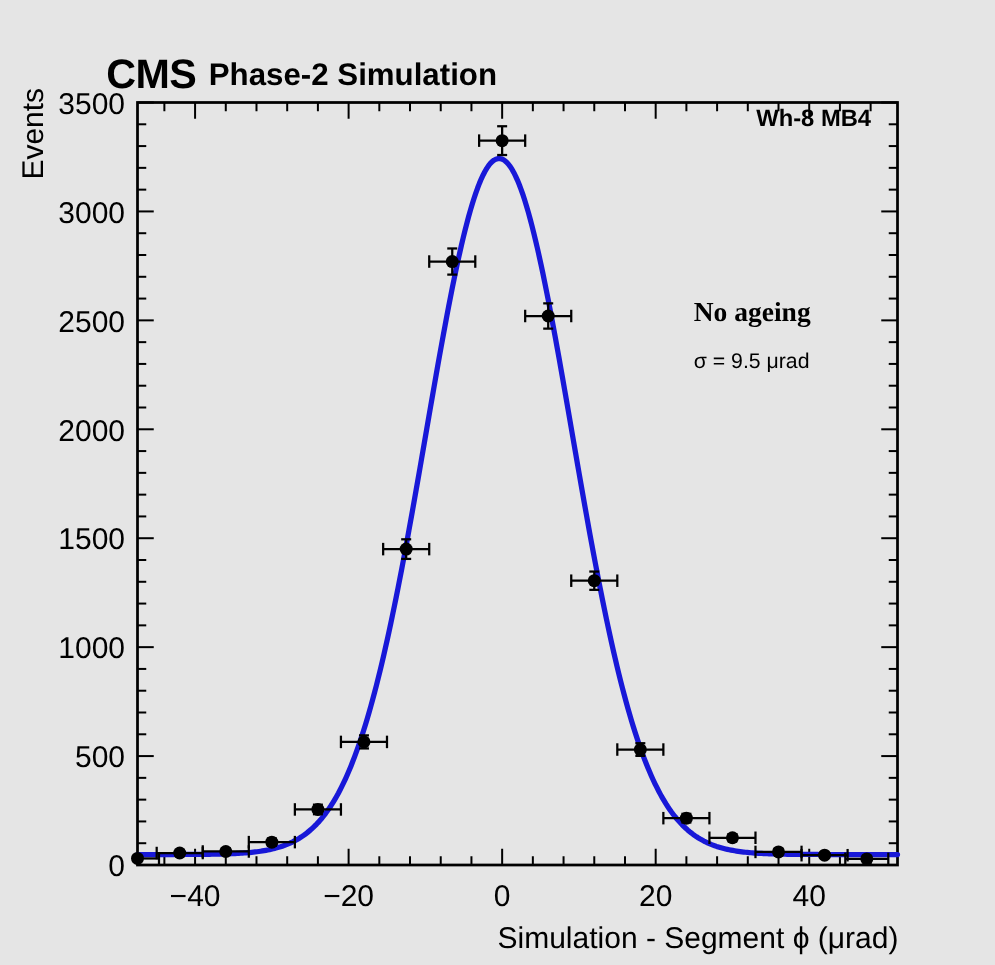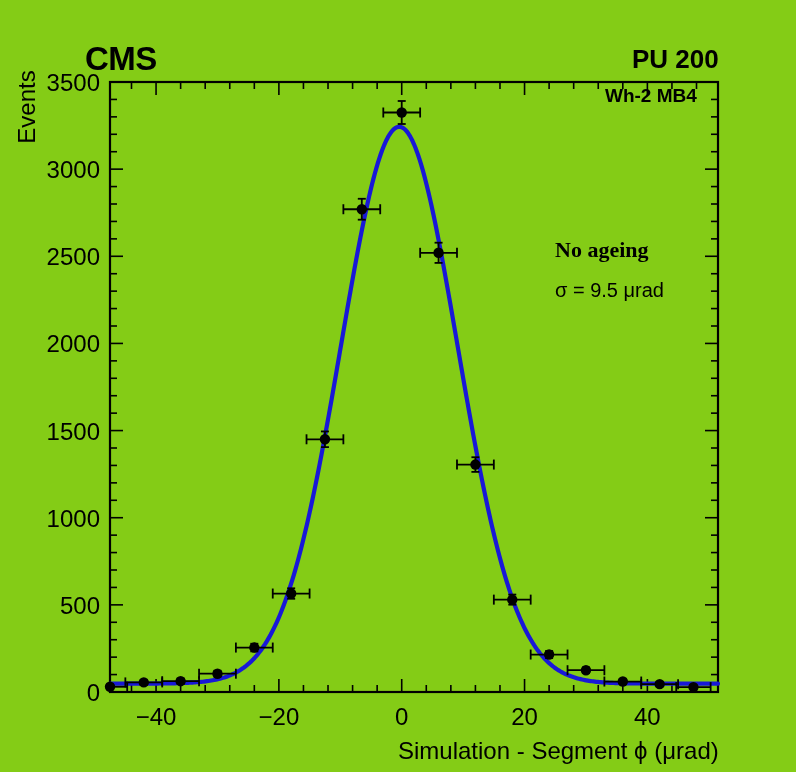--- a/index.html
+++ b/index.html
@@ -1,44 +1,44 @@
 <!DOCTYPE html>
 <html><head>
 <meta charset="utf-8">
 <style>
   html,body{margin:0;padding:0;background:#ffffff;}
   body{width:796px;height:772px;font-family:"Liberation Sans",sans-serif;overflow:hidden;}
-  #root{position:relative;width:796px;height:772px;background:#84cc16;}
+  #root{position:relative;width:796px;height:772px;background:#e5e5e5;}
   svg{display:block;}
   .hdr{position:absolute;font-family:"Liberation Sans",sans-serif;white-space:nowrap;}
   #cms-label{left:85px;top:40px;font-size:33px;font-weight:bold;letter-spacing:-0.5px;}
   #phase2-label{left:167px;top:46px;font-size:25px;font-weight:bold;}
   #prelim-label{left:378px;top:47px;font-size:24px;font-family:"Liberation Serif",serif;font-style:italic;}
   #pu-label{left:632px;top:44px;font-size:26px;font-weight:bold;}
   .ann{position:absolute;white-space:nowrap;}
   #wheel-label{left:605px;top:85px;font-size:19px;font-weight:bold;}
   #ageing-label{left:555px;top:237px;font-size:22px;font-weight:bold;font-family:"Liberation Serif",serif;}
-  #sigma-label{left:555px;top:279px;font-size:20px;}
+  #sigma-label{left:555px;top:279px;font-size:17px;}
   #ylabel{position:absolute;left:-28px;top:93px;width:110px;font-size:24px;text-align:center;
           transform:rotate(-90deg);transform-origin:50% 50%;}
   #xlabel{position:absolute;left:398px;top:737px;font-size:24px;white-space:nowrap;}
   .tick-txt{font-size:24px;font-family:"Liberation Sans",sans-serif;fill:#000;}
 </style>
 </head>
 <body>
 
 <div id="root">
 
   <div class="hdr" id="cms-label">CMS</div>
-  <div class="hdr" id="pu-label">PU 200</div>
+  <div class="hdr" id="phase2-label">Phase-2 Simulation</div>
 
   <div id="ylabel">Events</div>
   <div id="xlabel">Simulation - Segment ϕ (μrad)</div>
 
-  <div class="ann" id="wheel-label">Wh-2 MB4</div>
+  <div class="ann" id="wheel-label">Wh-8 MB4</div>
   <div class="ann" id="ageing-label">No ageing</div>
   <div class="ann" id="sigma-label">σ = 9.5  μrad</div>
 
   <svg id="chart-svg" width="796" height="772" viewBox="0 0 796 772">
     <g id="g-frame">
         <rect x="110" y="82" width="608" height="610" fill="none" stroke="#000000" stroke-width="2.2"></rect>
       </g>
     <g id="g-ticks">
         <line x1="131.49494949494948" y1="692" x2="131.49494949494948" y2="685" stroke="#000000" stroke-width="1.6"></line>
         <line x1="131.49494949494948" y1="82" x2="131.49494949494948" y2="89" stroke="#000000" stroke-width="1.6"></line>

